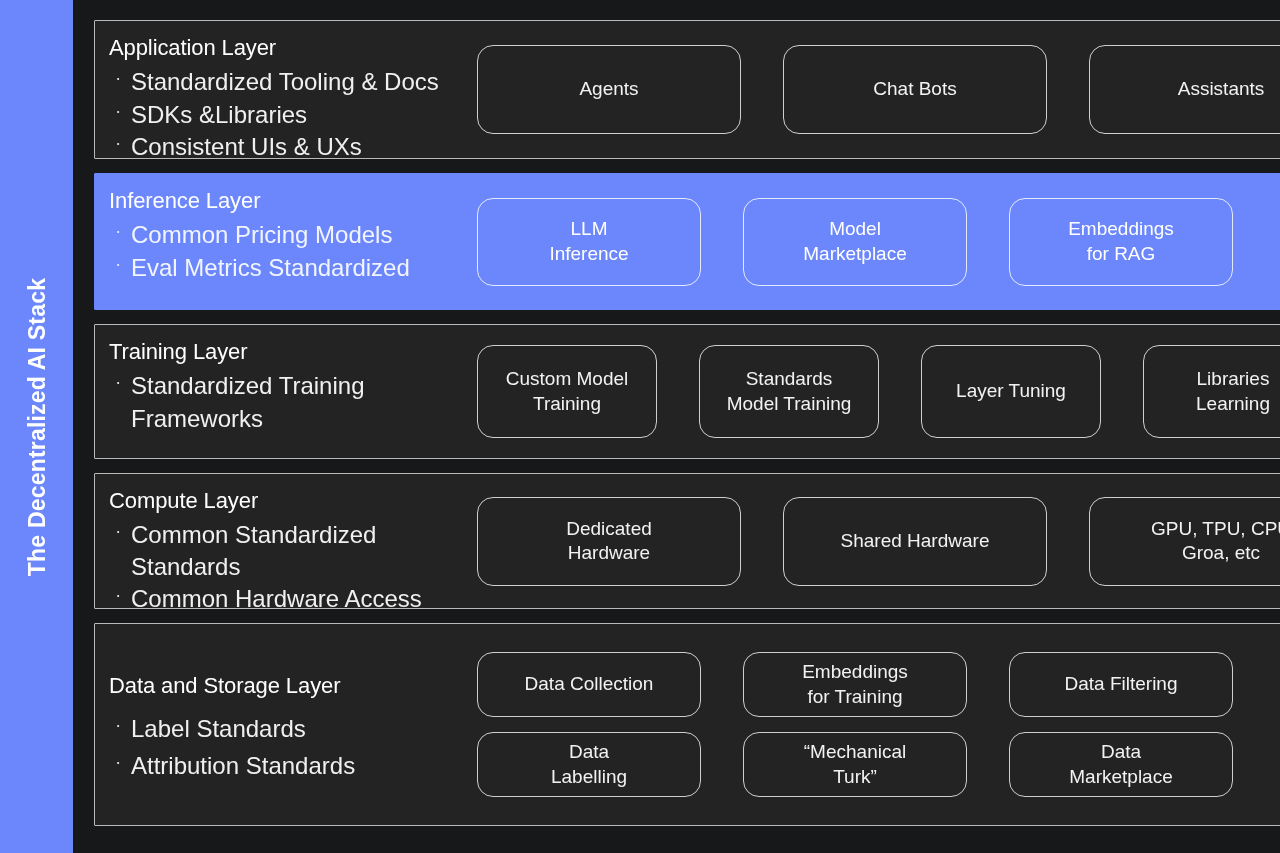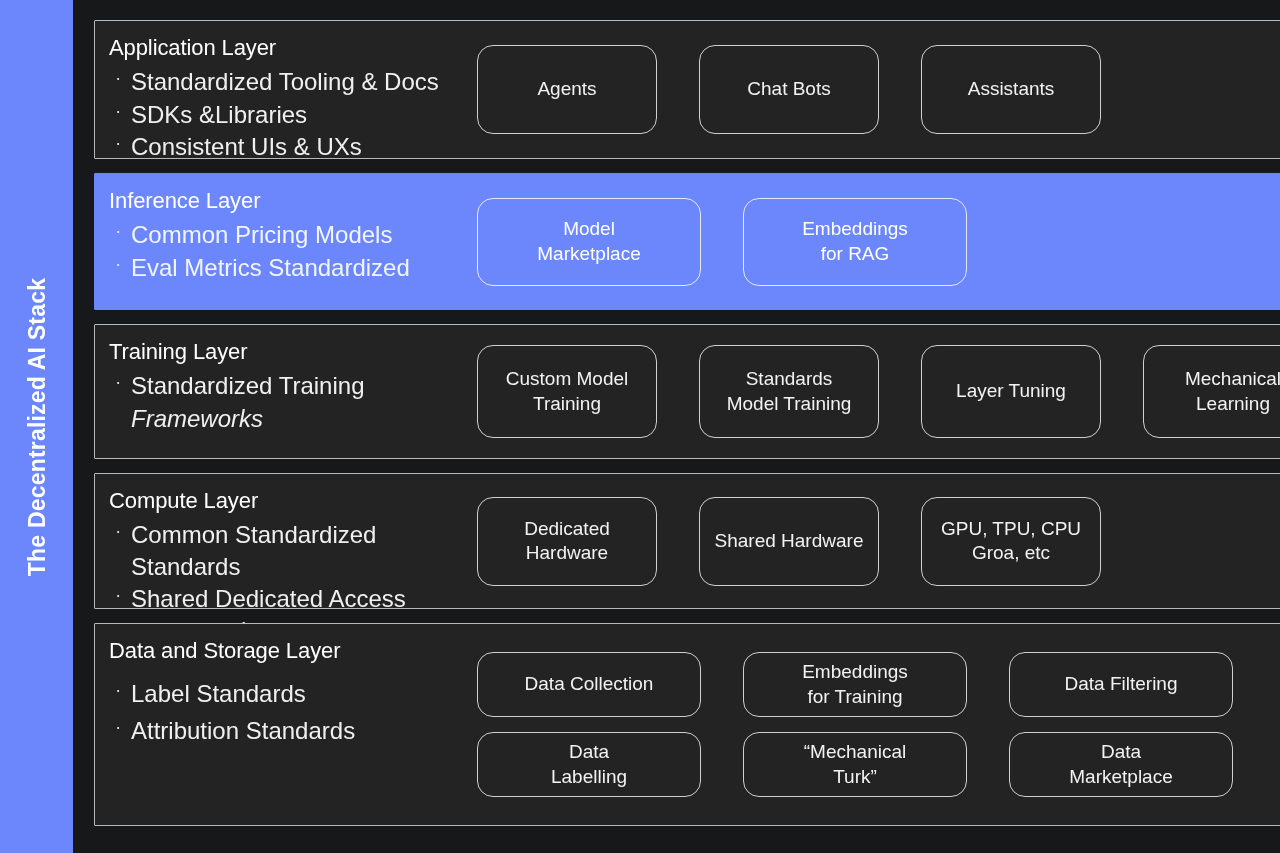--- a/index.html
+++ b/index.html
@@ -72,41 +72,41 @@
     flex: 0 0 368px;
     padding-top: 2px;
   }
   .layer-title {
     color: #ffffff;
     font-size: 22px;
     font-weight: normal;
     letter-spacing: -0.1px;
     margin-bottom: 5px;
   }
-  .layer--data .layer-title { margin-bottom: 14px; }
+  .layer--data .layer-title { margin-bottom: 14px; margin-top: 35px; }
 
   .bullets { list-style: none; }
   .bullets li {
     color: #f0f0f0;
     font-size: 24px;
     line-height: 1.32;
     padding-left: 22px;
     position: relative;
     margin-bottom: 1px;
   }
   .layer--data .bullets li { margin-bottom: 5px; }
   .bullets li::before {
     content: "\00B7";
     position: absolute;
     left: 6px;
     top: -1px;
     font-size: 19px;
     color: #d7d7d7;
   }
-  .bullets li.cont { padding-left: 22px; font-style: italic; }
+  .bullets li.cont { padding-left: 22px; }
   .bullets li.cont::before { content: ""; }
 
   
   .nodes {
     flex: 1 1 auto;
     display: flex;
     align-items: center;
     justify-content: flex-start;
     gap: 42px;
     height: 100%;
@@ -126,21 +126,21 @@
     justify-content: center;
     text-align: center;
     font-size: 19px;
     line-height: 1.28;
     background: transparent;
     padding: 4px 6px;
   }
   .node span { display: block; }
 
   
-  .row3 .node { width: 180px; height: 89px; }
+  .row3 .node { width: 264px; height: 89px; }
   .row3-tall .node { width: 224px; height: 88px; }
   .row4 .node { width: 180px; height: 93px; }
   .row-data .node { width: 224px; height: 65px; }
 
   .layer.accent .node {
     border-color: #e3e9ff;
     color: #ffffff;
   }
   .layer.accent .bullets li { color: #f2f5ff; }
   .layer.accent .bullets li::before { color: #e2e8ff; }
@@ -182,20 +182,26 @@
       <div class="layer-info">
         <h2 class="layer-title">Inference Layer</h2>
         <ul class="bullets">
           <li>Common Pricing Models</li>
           <li>Eval Metrics Standardized</li>
         </ul>
       </div>
       <div class="nodes row3-tall">
         <div class="node">
           <div>
+            <span>LLM</span>
+            <span>Inference</span>
+          </div>
+        </div>
+        <div class="node">
+          <div>
             <span>Model</span>
             <span>Marketplace</span>
           </div>
         </div>
         <div class="node">
           <div>
             <span>Embeddings</span>
             <span>for RAG</span>
           </div>
         </div>
@@ -221,33 +227,33 @@
           <div>
             <span>Standards</span>
             <span>Model Training</span>
           </div>
         </div>
         <div class="node">
           <span>Layer Tuning</span>
         </div>
         <div class="node">
           <div>
-            <span>Mechanical</span>
+            <span>Libraries</span>
             <span>Learning</span>
           </div>
         </div>
       </div>
     </section>
 
     <section class="layer layer--compute">
       <div class="layer-info">
         <h2 class="layer-title">Compute Layer</h2>
         <ul class="bullets">
           <li>Common Standardized Standards</li>
-          <li>Shared Dedicated Access</li>
+          <li>Common Hardware Access</li>
           <li class="cont">Frameworks</li>
         </ul>
       </div>
       <div class="nodes row3">
         <div class="node">
           <div>
             <span>Dedicated</span>
             <span>Hardware</span>
           </div>
         </div>

